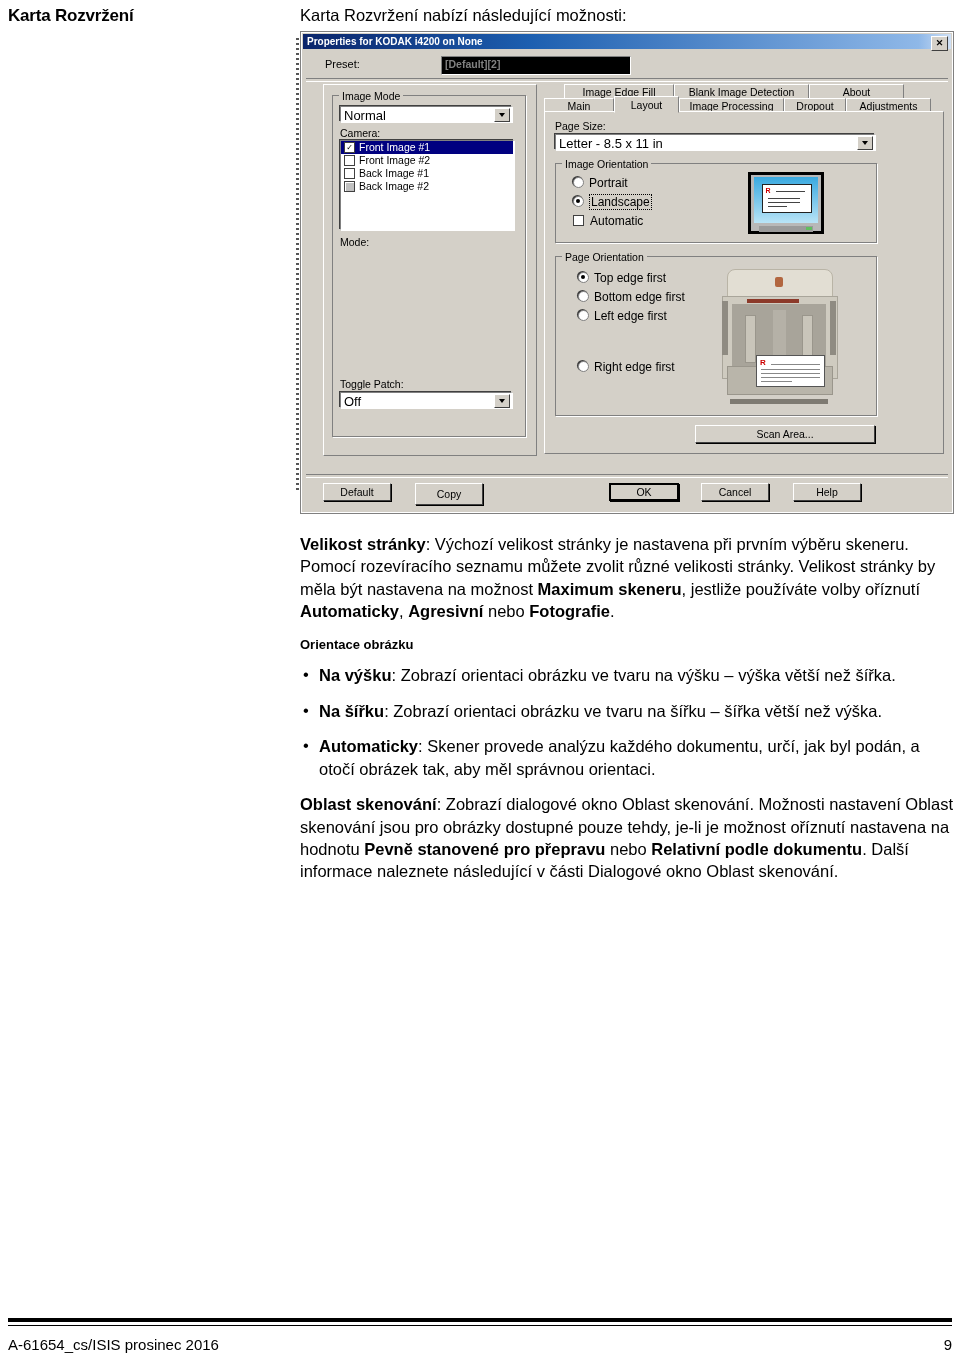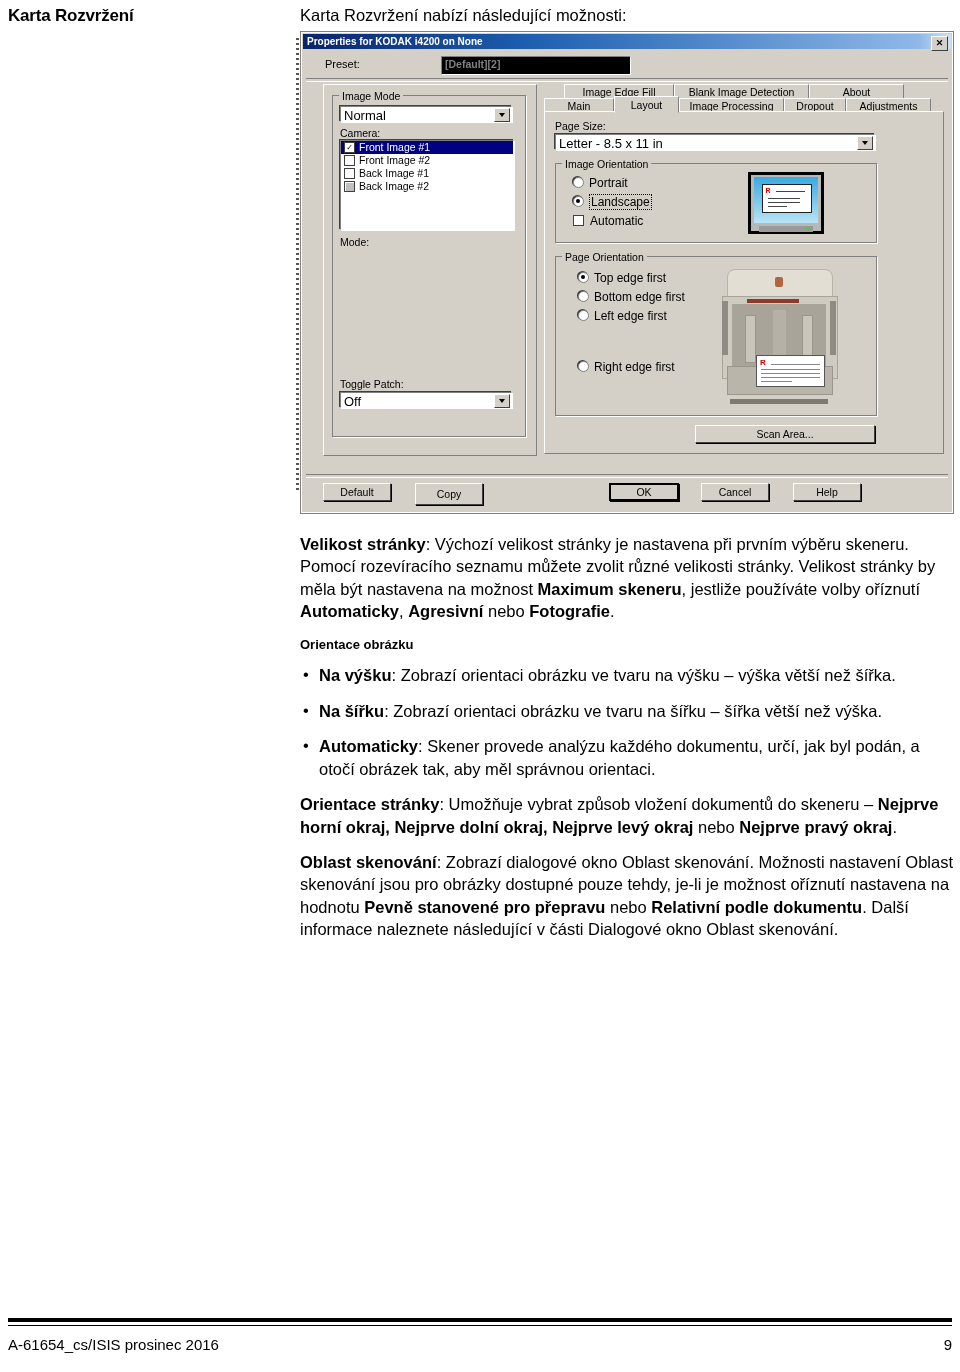--- a/index.html
+++ b/index.html
@@ -329,21 +329,20 @@
   <p><b>Velikost stránky</b><span>: Výchozí velikost stránky je nastavena při prvním výběru skeneru. Pomocí rozevíracího seznamu můžete zvolit různé velikosti stránky. Velikost stránky by měla být nastavena na možnost </span><b>Maximum skeneru</b><span>, jestliže používáte volby oříznutí </span><b>Automaticky</b><span>, </span><b>Agresivní</b><span> nebo </span><b>Fotografie</b><span>.</span></p>
 
   <div class="h">Orientace obrázku</div>
 
   <div class="bullet"><b>Na výšku</b><span>: Zobrazí orientaci obrázku ve tvaru na výšku – výška větší než šířka.</span></div>
 
   <div class="bullet"><b>Na šířku</b><span>: Zobrazí orientaci obrázku ve tvaru na šířku – šířka větší než výška.</span></div>
 
   <div class="bullet"><b>Automaticky</b><span>: Skener provede analýzu každého dokumentu, určí, jak byl podán, a otočí obrázek tak, aby měl správnou orientaci.</span></div>
 
-  <p><b>Orientace stránky</b><span>: Umožňuje vybrat způsob vložení dokumentů do skeneru – </span><b>Nejprve horní okraj, Nejprve dolní okraj, Nejprve levý okraj</b><span> nebo </span><b>Nejprve pravý okraj</b><span>.</span></p>
 
   <p><b>Oblast skenování</b><span>: Zobrazí dialogové okno Oblast skenování. Možnosti nastavení Oblast skenování jsou pro obrázky dostupné pouze tehdy, je-li je možnost oříznutí nastavena na hodnotu </span><b>Pevně stanovené pro přepravu</b><span> nebo </span><b>Relativní podle dokumentu</b><span>. Další informace naleznete následující v části Dialogové okno Oblast skenování.</span></p>
 </div>
 
 <div class="foot-rule"></div>
 <div class="foot-rule2"></div>
 <div class="footer">
   <span>A-61654_cs/ISIS  prosinec 2016</span>
   <span>9</span>
 </div>

